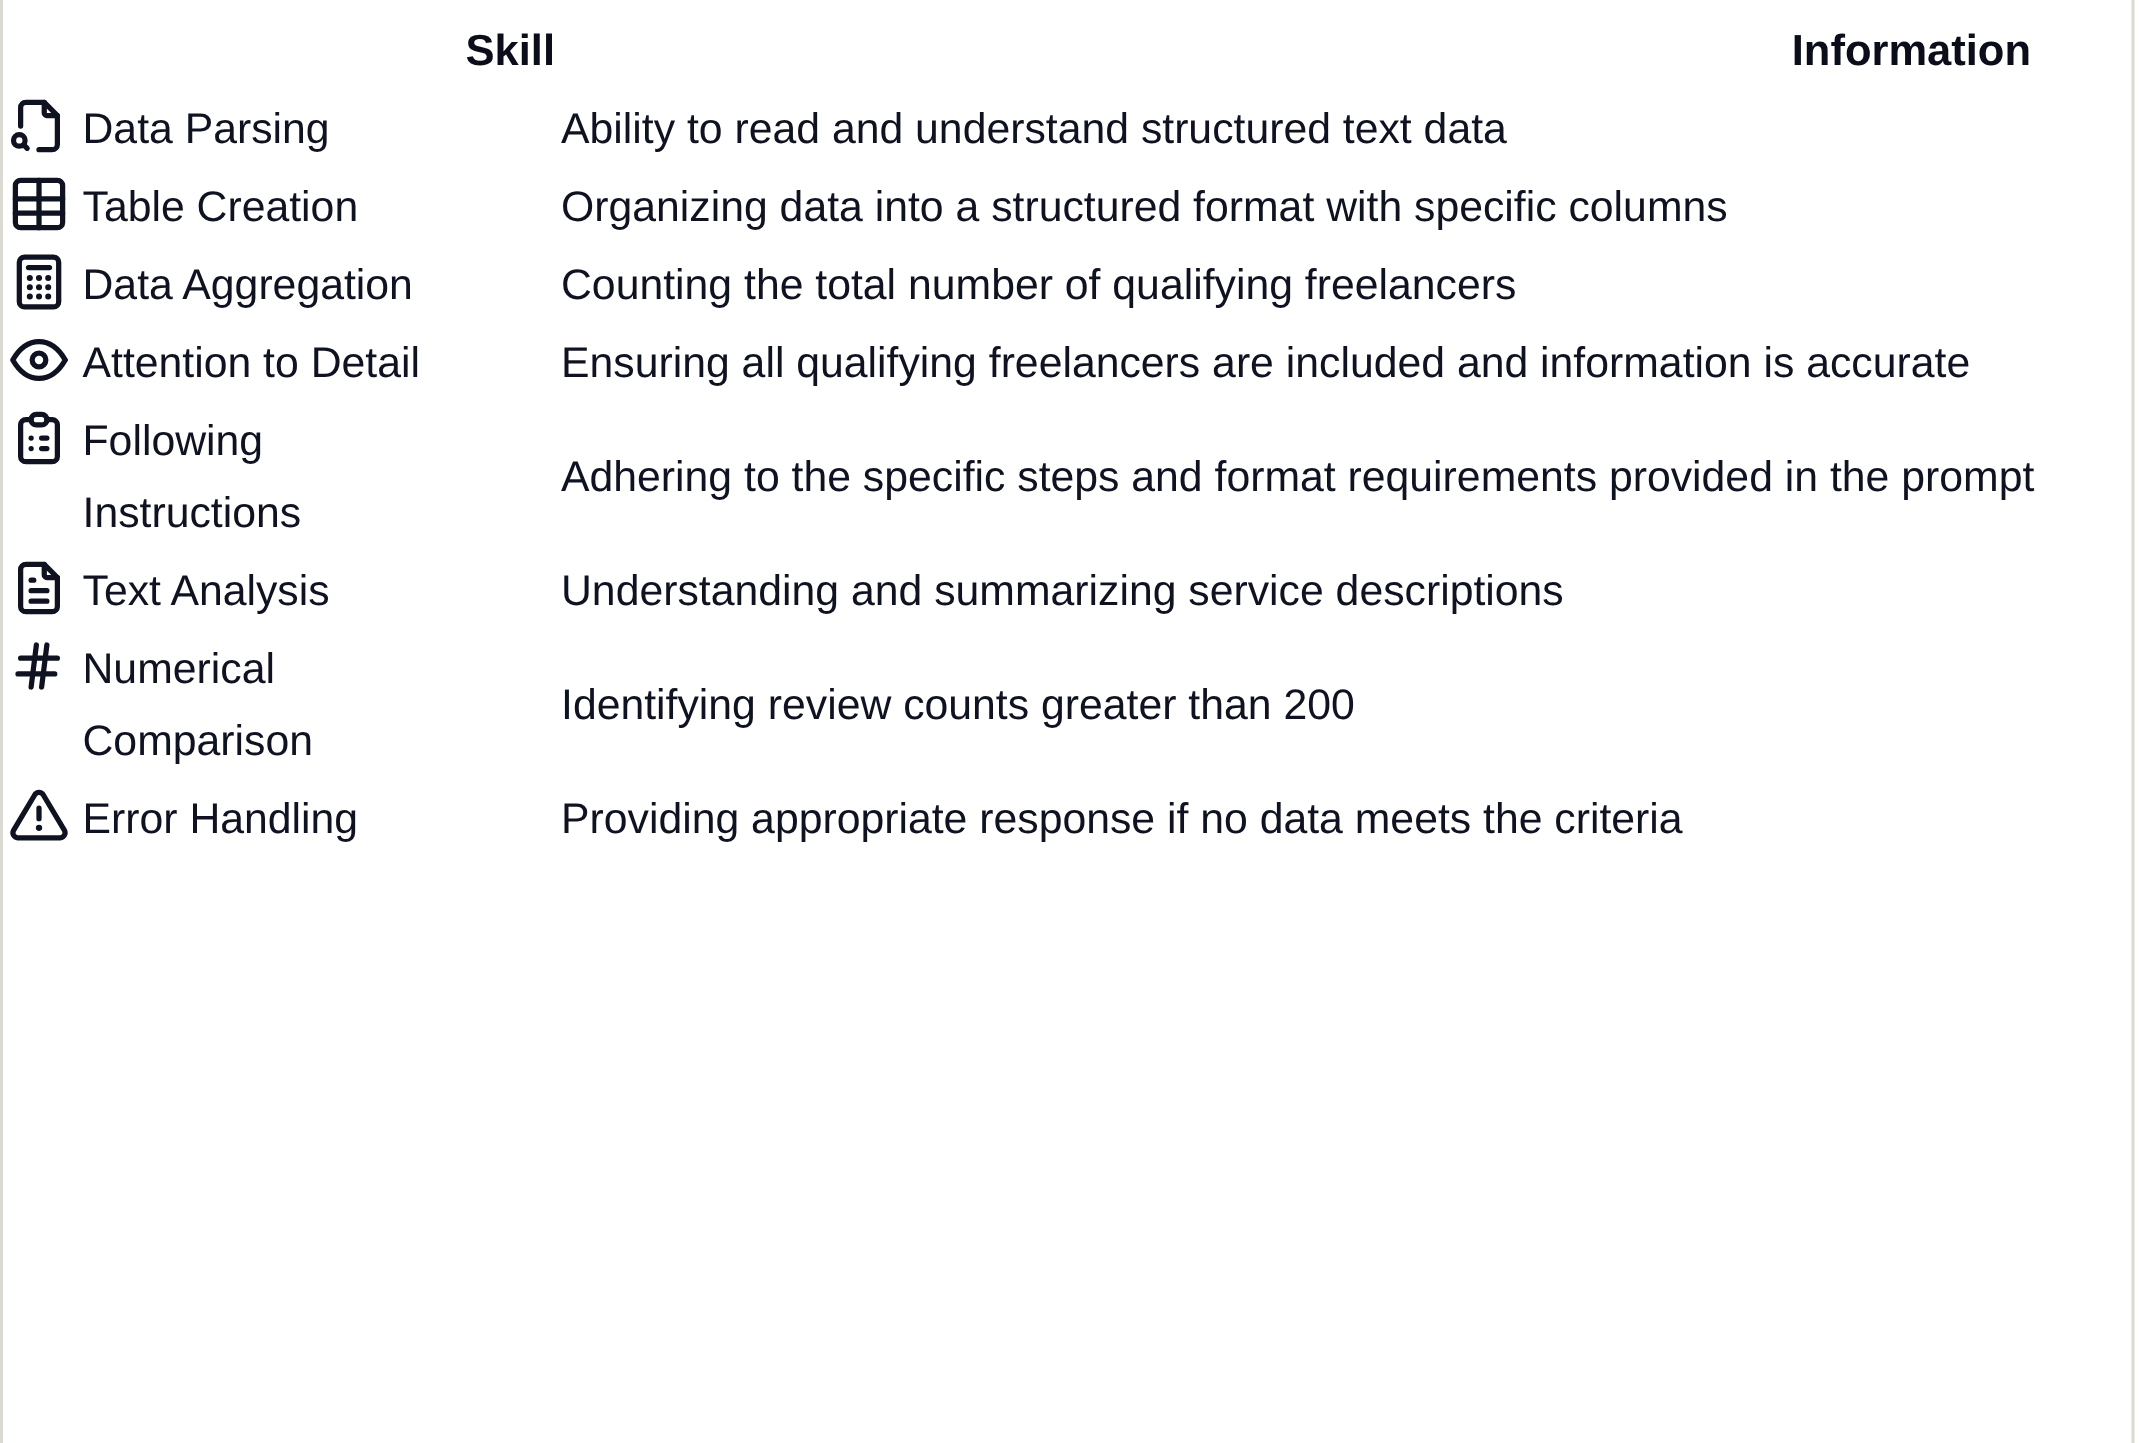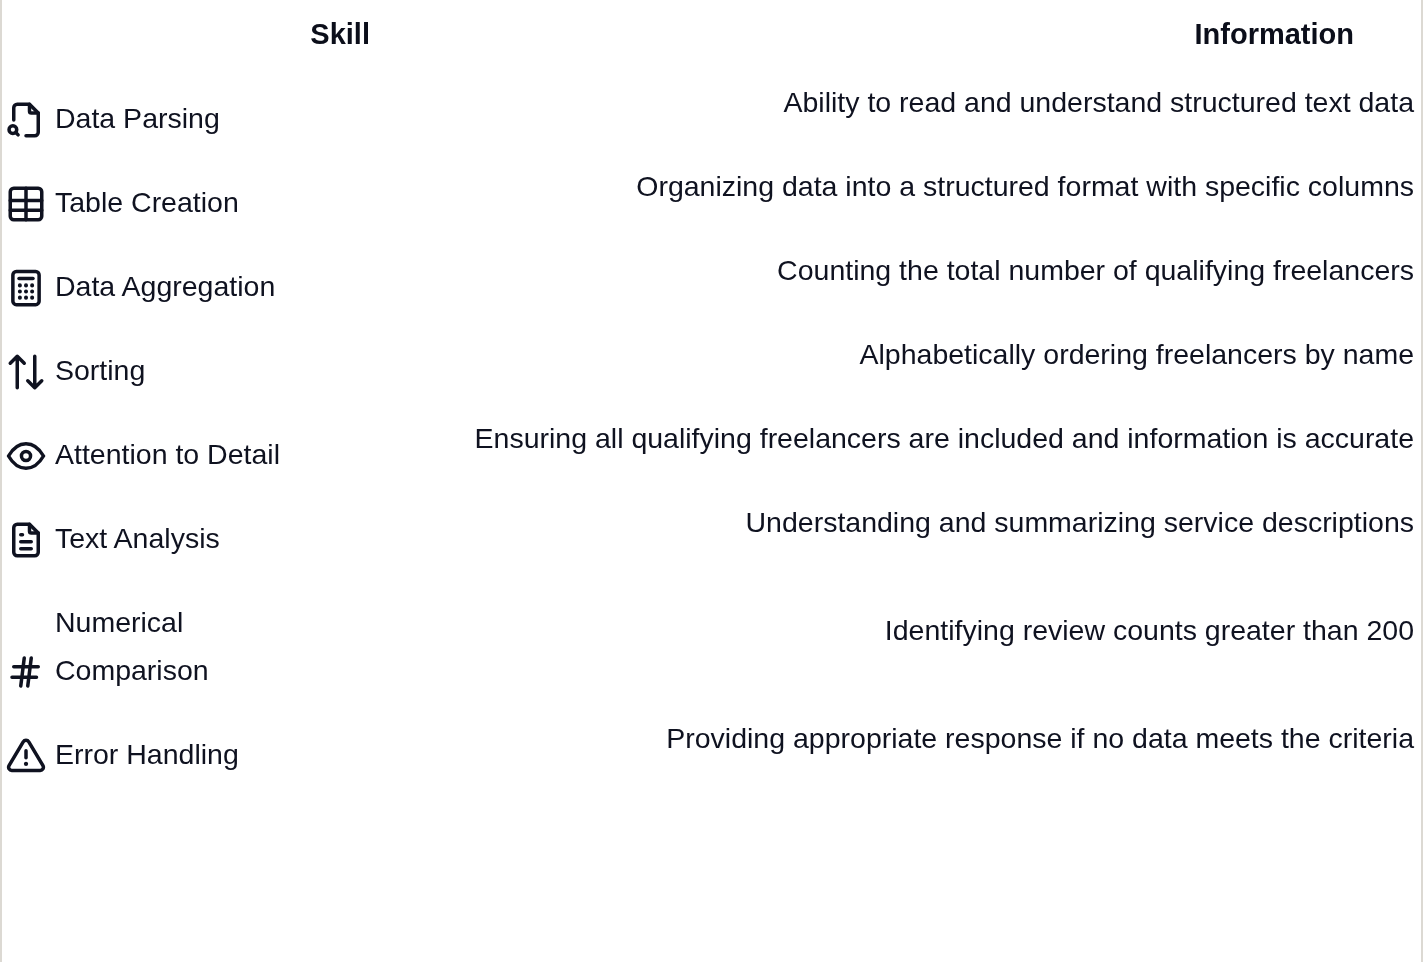--- a/index.html
+++ b/index.html
@@ -46,22 +46,21 @@
   td {
     font-size: 28.5px;
     line-height: 48px;
     padding: 2px 0;
     vertical-align: middle;
     color: #0f1220;
   }
   td.skill-cell { padding-right: 20px; }
   .skill-wrap {
     display: flex;
-    align-items: flex-end;
-    margin-top: 32px;
+    align-items: flex-start;
   }
   .skill-icon {
     width: 44px;
     min-width: 44px;
     height: 44px;
     display: flex;
     align-items: center;
     justify-content: center;
     margin-right: 7px;
   }
@@ -73,21 +72,20 @@
     stroke-width: 2;
     stroke-linecap: round;
     stroke-linejoin: round;
   }
   .skill-name {
     display: block;
     width: 270px;
   }
   td.desc-cell {
     padding-left: 4px;
-    text-align: right;
   }
 </style>
 </head>
 <body>
 
 <div class="frame"></div>
 
 <table class="skills">
   <colgroup>
       <col class="c-skill">
@@ -144,51 +142,52 @@
                 <path d="M8 6.5h8"></path>
                 <path d="M8.5 10.5h.01M12 10.5h.01M15.5 10.5h.01M8.5 14h.01M12 14h.01M15.5 14h.01M8.5 17.5h.01M12 17.5h.01M15.5 17.5h.01" stroke-width="2.3"></path>
               </svg>
           </span>
           <span class="skill-name">Data Aggregation</span>
         </div>
       </td>
       <td class="desc-cell">Counting the total number of qualifying freelancers</td>
     </tr>
 
-    <tr>
-      <td class="skill-cell">
-        <div class="skill-wrap">
-          <span class="skill-icon">
-            <svg viewBox="0 0 24 24">
-                <path d="M7 21V3M3 7l4-4 4 4"></path>
-                <path d="M17 3v18M13 17l4 4 4-4"></path>
-              </svg>
-          </span>
-          <span class="skill-name">Sorting</span>
-        </div>
-      </td>
-      <td class="desc-cell">Alphabetically ordering freelancers by name</td>
-    </tr>
 
 
     <tr>
       <td class="skill-cell">
         <div class="skill-wrap">
           <span class="skill-icon">
             <svg viewBox="0 0 24 24">
                 <circle cx="12" cy="12" r="2.6"></circle>
                 <path d="M22 12c-2.7 4.7-6 7-10 7s-7.3-2.3-10-7c2.7-4.7 6-7 10-7s7.3 2.3 10 7"></path>
               </svg>
           </span>
           <span class="skill-name">Attention to Detail</span>
         </div>
       </td>
       <td class="desc-cell">Ensuring all qualifying freelancers are included and information is accurate</td>
     </tr>
 
+    <tr>
+      <td class="skill-cell">
+        <div class="skill-wrap">
+          <span class="skill-icon">
+            <svg viewBox="0 0 24 24">
+                <path d="M9 5H7a2 2 0 0 0-2 2v12a2 2 0 0 0 2 2h10a2 2 0 0 0 2-2V7a2 2 0 0 0-2-2h-2"></path>
+                <rect x="9" y="3" width="6" height="4" rx="2"></rect>
+                <path d="M9 12h.01M13 12h2M9 16h.01M13 16h2"></path>
+              </svg>
+          </span>
+          <span class="skill-name">Following Instructions</span>
+        </div>
+      </td>
+      <td class="desc-cell">Adhering to the specific steps and format requirements provided in the prompt</td>
+    </tr>
 
     <tr>
       <td class="skill-cell">
         <div class="skill-wrap">
           <span class="skill-icon">
             <svg viewBox="0 0 24 24">
                 <path d="M14 3v4a1 1 0 0 0 1 1h4"></path>
                 <path d="M17 21H7a2 2 0 0 1-2-2V5a2 2 0 0 1 2-2h7l5 5v11a2 2 0 0 1-2 2z"></path>
                 <path d="M9 9h1M9 13h6M9 17h6"></path>
               </svg>

